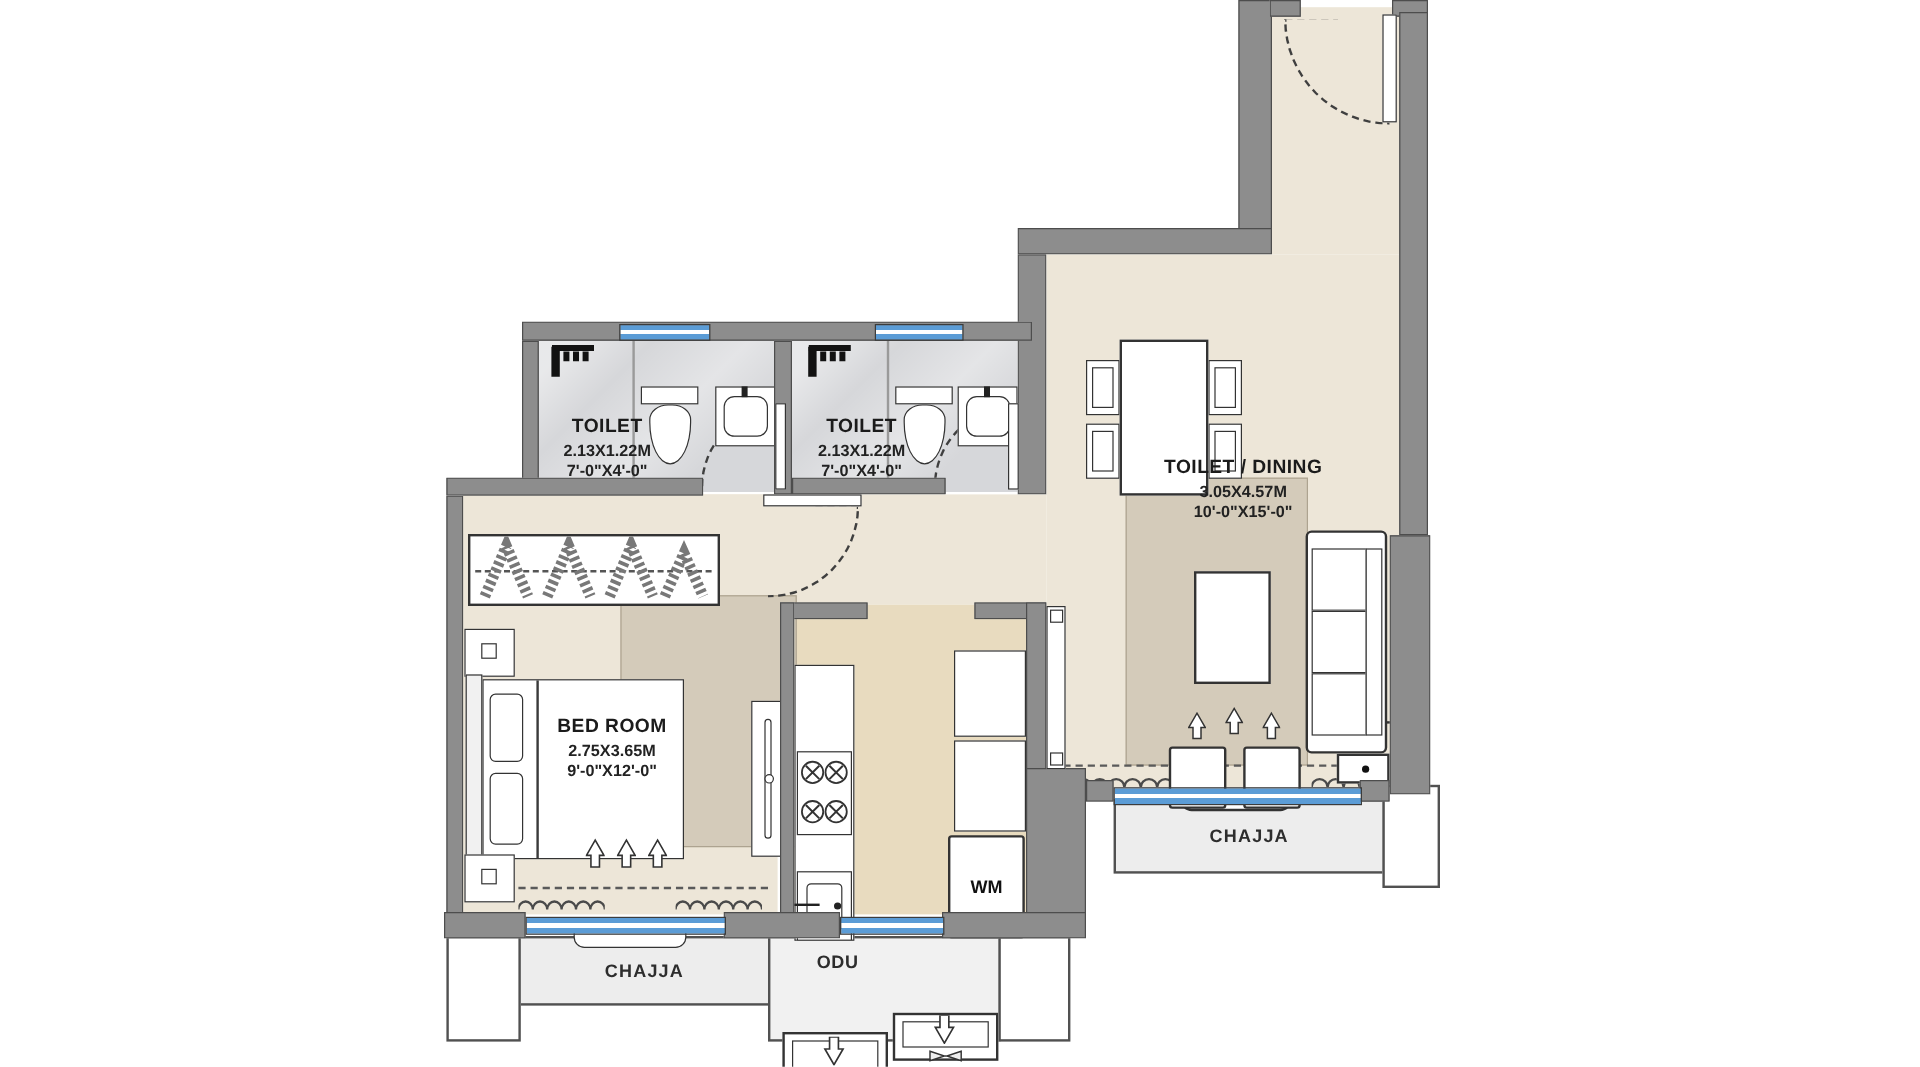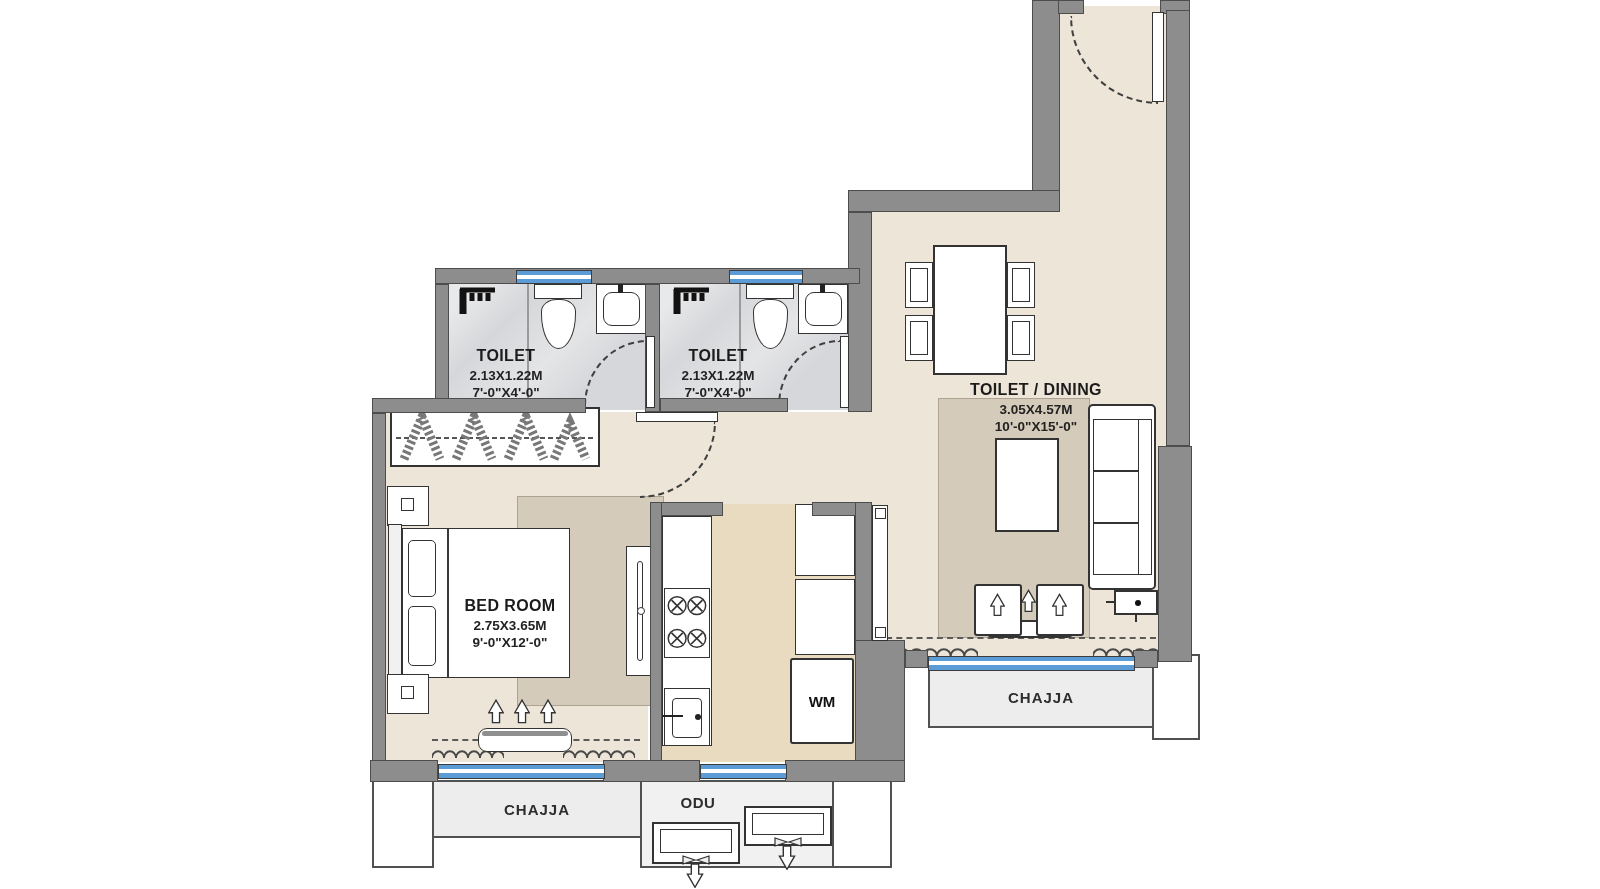--- a/index.html
+++ b/index.html
@@ -10,21 +10,21 @@
   body{width:1600px;height:889px;overflow:hidden;font-family:"Liberation Sans",sans-serif;}
   .plan{position:relative;width:1600px;height:889px;background:#fff;}
   .title{position:absolute;left:52px;top:52px;font-size:45px;font-weight:700;letter-spacing:1.5px;color:#141414;}
   .floor{position:absolute;z-index:1;}
   .beige{background:var(--floor-beige);}
   .tan{background:var(--floor-kitchen);}
   .marble{background:var(--floor-toilet);background-image:linear-gradient(135deg,rgba(255,255,255,.45) 10%,rgba(0,0,0,0) 30%,rgba(255,255,255,.35) 55%,rgba(0,0,0,0) 75%);}
   .rug{position:absolute;z-index:2;background:var(--rug);border:1px solid #ada390;}
   .wall{position:absolute;z-index:5;background:var(--wall);box-shadow:inset 0 0 0 1px var(--wall-edge);}
   .win{position:absolute;z-index:6;border:1px solid #3c3c3c;background:linear-gradient(to bottom,var(--window-blue) 0 34%,#ffffff 34% 64%,var(--window-blue) 64% 100%);}
-  .furn{position:absolute;z-index:4;background:#fff;border:1.6px solid var(--line-dark);box-sizing:border-box;}
+  .furn{position:absolute;z-index:4;background:#fff;border:1.6px solid var(--line-dark);box-sizing:border-box;margin-top:38px;}
   .leaf{position:absolute;z-index:6;background:#fff;border:1.5px solid var(--line-dark);box-sizing:border-box;}
   .arc{position:absolute;z-index:4;box-sizing:border-box;}
   .arc.tl{border-top:2px dashed #3f3f3f;border-left:2px dashed #3f3f3f;border-radius:100% 0 0 0;}
   .arc.br{border-right:2px dashed #3f3f3f;border-bottom:2px dashed #3f3f3f;border-radius:0 0 100% 0;}
   .arc.bl{border-left:2px dashed #3f3f3f;border-bottom:2px dashed #3f3f3f;border-radius:0 0 0 100%;}
   .dash{position:absolute;z-index:3;border-top:2px dashed #5a5a5a;}
   .curtain{position:absolute;z-index:3;}
   .lblk{position:absolute;z-index:7;text-align:center;color:#1b1b1b;line-height:1.3;}
   .lblk .nm{display:block;font-weight:bold;font-size:16px;letter-spacing:.4px;white-space:nowrap;}
   .lblk .dm{display:block;font-size:13.5px;font-weight:600;white-space:nowrap;color:#222;}

